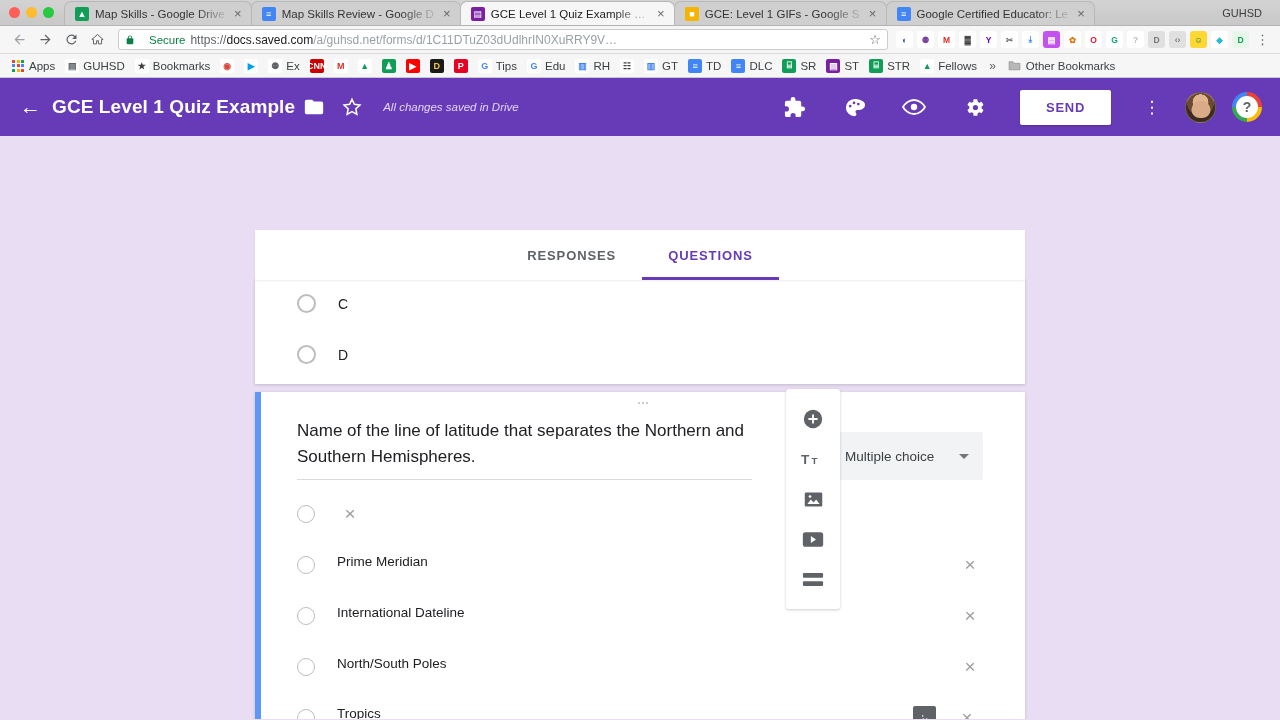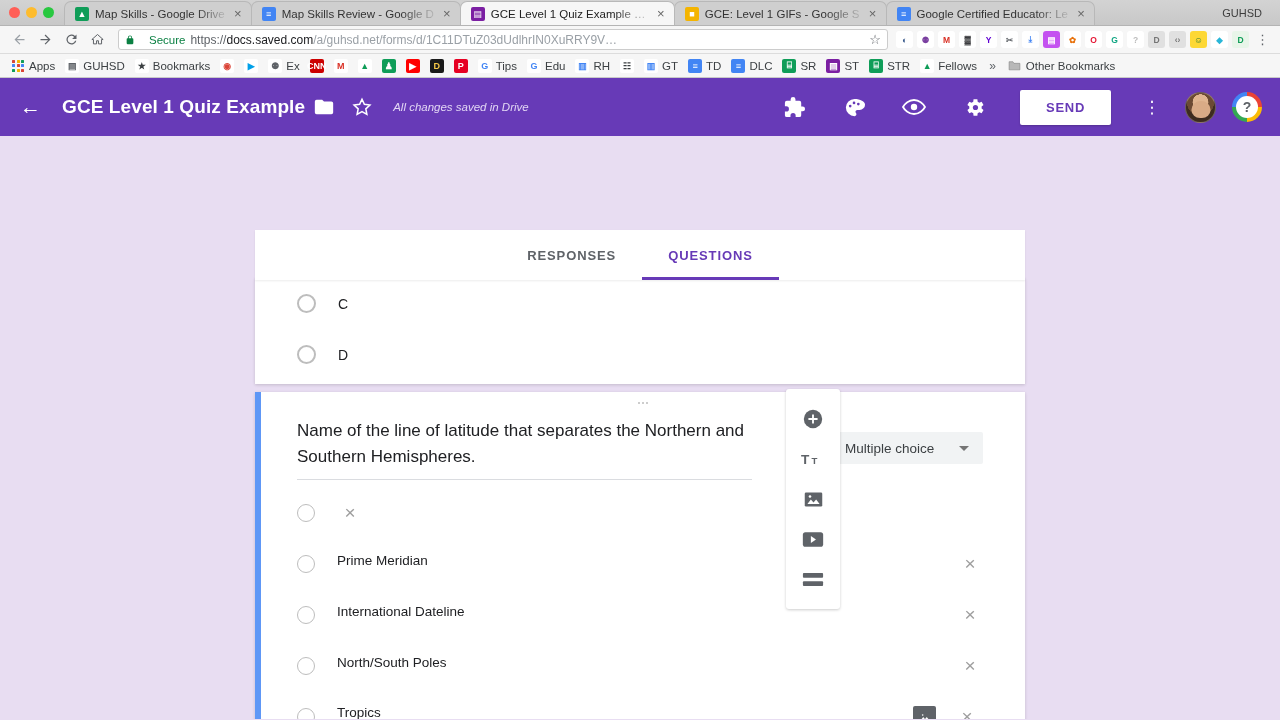--- a/index.html
+++ b/index.html
@@ -119,21 +119,21 @@
   .app { position: relative; height: 641px; background: #e8ddf2; overflow: hidden; }
 
   .forms-header {
     height: 58px; background: #673ab7;
     display: flex; align-items: center;
     padding: 0 18px 0 20px;
     color: #fff;
     position: relative; z-index: 5;
   }
   .back-arrow { font-size: 21px; width: 32px; }
-  .form-title { font-size: 19px; font-weight: bold; letter-spacing: .1px; margin-left: 10px; white-space: nowrap; }
+  .form-title { font-size: 19px; font-weight: bold; letter-spacing: .1px; white-space: nowrap; }
   .hdr-icon { width: 38px; display: flex; align-items: center; justify-content: center; }
   .saved-note { font-size: 11.5px; font-style: italic; color: #e2d6f4; margin-left: 12px; white-space: nowrap; }
   .hdr-right { margin-left: auto; display: flex; align-items: center; gap: 16px; }
   .hdr-right .hdr-icon { width: 44px; height: 40px; }
   .send-btn {
     background: #fff; color: #673ab7;
     font-size: 13px; font-weight: bold; letter-spacing: .7px;
     padding: 10px 26px; border-radius: 2px;
     margin: 0 8px;
     box-shadow: 0 1px 2px rgba(0,0,0,.2);
@@ -213,21 +213,21 @@
   .opt-text { font-size: 14px; color: #202124; }
 
   .q-head { display: flex; align-items: flex-start; padding-top: 26px; }
   .q-title-wrap { flex: 1; max-width: 470px; }
   .q-title {
     font-size: 17px; color: #202124; line-height: 1.55;
     padding-bottom: 8px;
     border-bottom: 1px solid #dadce0;
   }
   .type-select {
-    width: 185px; height: 32px; margin-left: 46px; margin-top: 14px;
+    width: 185px; height: 48px; margin-left: 46px; margin-top: 14px;
     background: #f1f3f4;
     display: flex; align-items: center; gap: 14px;
     padding: 0 14px;
     border-radius: 2px; flex: none;
   }
   .mc-radio {
     width: 19px; height: 19px; border-radius: 50%;
     border: 2px solid #5f6368; flex: none;
     display: flex; align-items: center; justify-content: center;
   }

